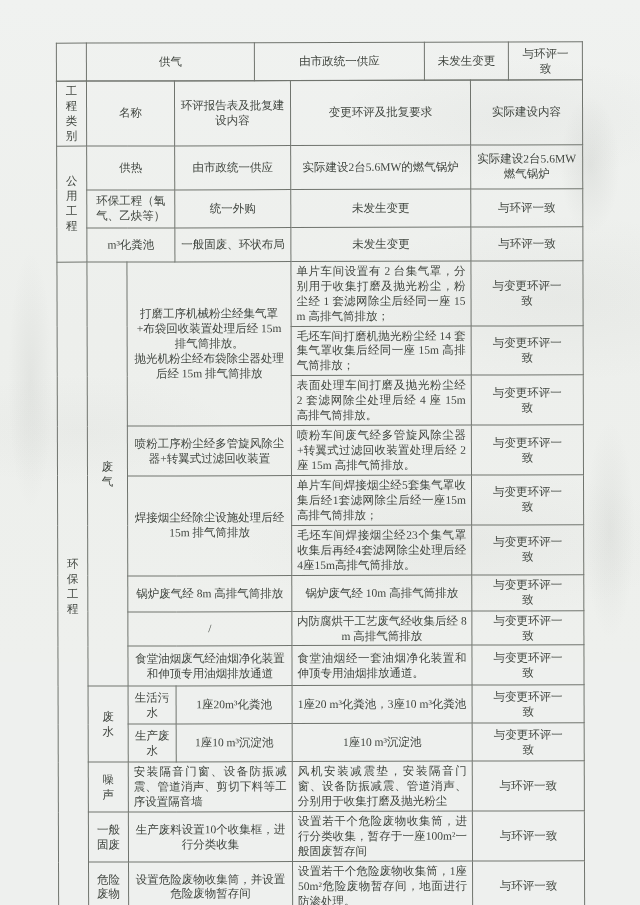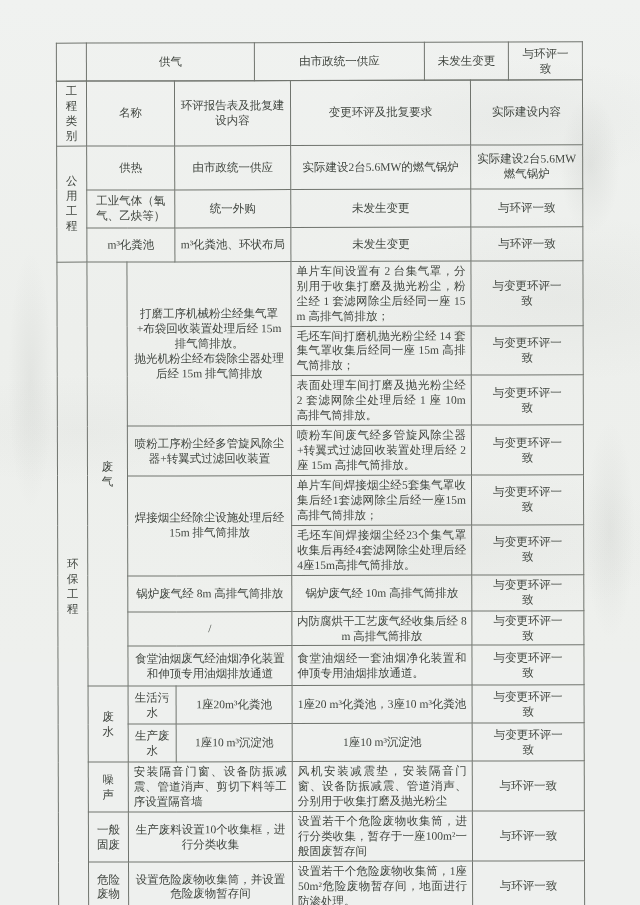--- a/index.html
+++ b/index.html
@@ -93,46 +93,46 @@
       </tr>
 
       <tr class="h44">
         <td rowspan="3">公用工程</td>
         <td colspan="2">供热</td>
         <td>由市政统一供应</td>
         <td>实际建设2台5.6MW的燃气锅炉</td>
         <td>实际建设2台5.6MW燃气锅炉</td>
       </tr>
       <tr class="h38">
-        <td colspan="2">工业气体（氧气、乙炔等）</td>
+        <td colspan="2">环保工程（氧气、乙炔等）</td>
         <td>统一外购</td>
         <td>未发生变更</td>
         <td class="concl">与环评一致</td>
       </tr>
       <tr class="h34">
         <td colspan="2">m³化粪池</td>
-        <td>m³化粪池、环状布局</td>
+        <td>一般固废、环状布局</td>
         <td>未发生变更</td>
         <td class="concl">与环评一致</td>
       </tr>
 
       <tr>
         <td rowspan="14">环保工程</td>
         <td rowspan="9" class="vlab">废气</td>
         <td colspan="2" rowspan="3" class="pre">打磨工序机械粉尘经集气罩+布袋回收装置处理后经 15m 排气筒排放。
 抛光机粉尘经布袋除尘器处理后经 15m 排气筒排放</td>
         <td class="just">单片车间设置有 2 台集气罩，分别用于收集打磨及抛光粉尘，粉尘经 1 套滤网除尘后经同一座 15m 高排气筒排放；</td>
         <td class="concl">与变更环评一致</td>
       </tr>
       <tr>
         <td class="just">毛坯车间打磨机抛光粉尘经 14 套集气罩收集后经同一座 15m 高排气筒排放；</td>
         <td class="concl">与变更环评一致</td>
       </tr>
       <tr>
-        <td class="just">表面处理车间打磨及抛光粉尘经 2 套滤网除尘处理后经 1 座 10m 高排气筒排放。</td>
+        <td class="just">表面处理车间打磨及抛光粉尘经 2 套滤网除尘处理后经 4 座 15m 高排气筒排放。</td>
         <td class="concl">与变更环评一致</td>
       </tr>
       <tr>
         <td colspan="2">喷粉工序粉尘经多管旋风除尘器+转翼式过滤回收装置</td>
         <td class="just">喷粉车间废气经多管旋风除尘器+转翼式过滤回收装置处理后经 2 座 15m 高排气筒排放。</td>
         <td class="concl">与变更环评一致</td>
       </tr>
       <tr>
         <td colspan="2" rowspan="2">焊接烟尘经除尘设施处理后经 15m 排气筒排放</td>
         <td class="just">单片车间焊接烟尘经5套集气罩收集后经1套滤网除尘后经一座15m高排气筒排放；</td>

